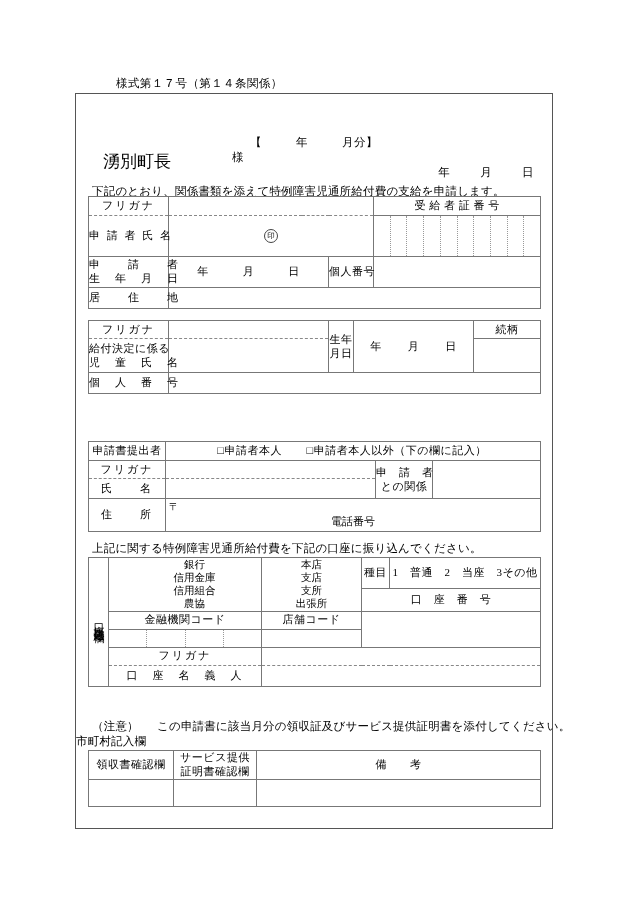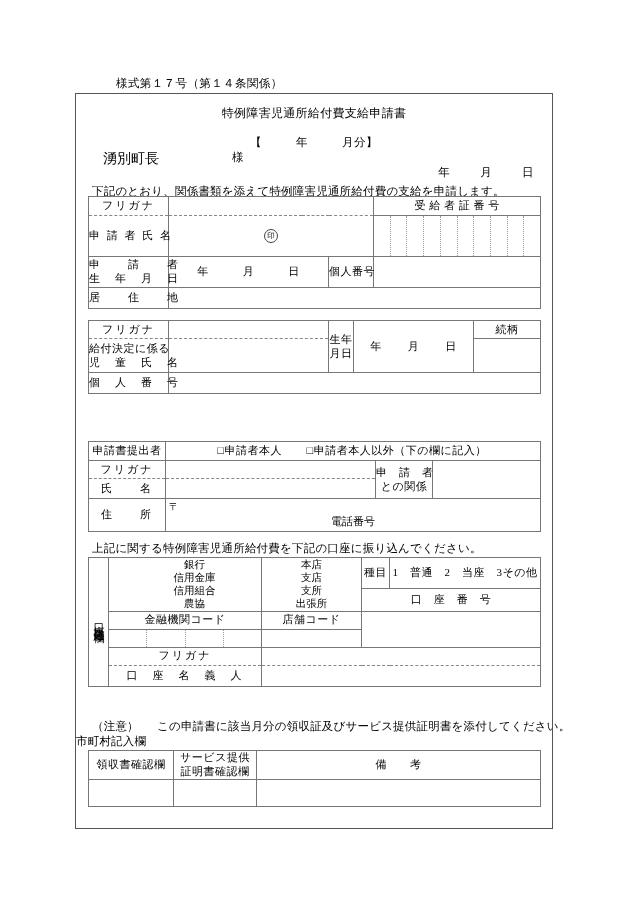--- a/index.html
+++ b/index.html
@@ -56,21 +56,21 @@
     top: 41px;
     text-align: center;
     font-size: 11.5px;
     letter-spacing: 0.5px;
   }
   .period-line .sp { display: inline-block; width: 34px; }
   .addressee {
     position: absolute;
     left: 27px;
     top: 56px;
-    font-size: 14px;
+    font-size: 17px;
   }
   .addressee-sama {
     position: absolute;
     left: 156px;
     top: 56px;
     font-size: 11.5px;
   }
   .date-line {
     position: absolute;
     right: 18px;
@@ -158,21 +158,20 @@
   .chk { display: inline-block; margin-right: 2px; }
 </style>
 </head>
 <body>
 
 <div class="page">
 
   <div class="form-no">様式第１７号（第１４条関係）</div>
 
   <div class="outer-frame">
-    <div class="doc-title">特例障害児通所給付費支給申請書</div>
     <div class="period-line">
       <span>【</span><span class="sp"></span><span>年</span><span class="sp"></span><span>月分】</span>
     </div>
     <div class="addressee">湧別町長</div>
     <div class="addressee-sama">様</div>
     <div class="date-line">
       <span>年</span><span class="sp"></span><span>月</span><span class="sp"></span><span>日</span>
     </div>
     <div class="intro-line">下記のとおり、関係書類を添えて特例障害児通所給付費の支給を申請します。</div>
   </div>

